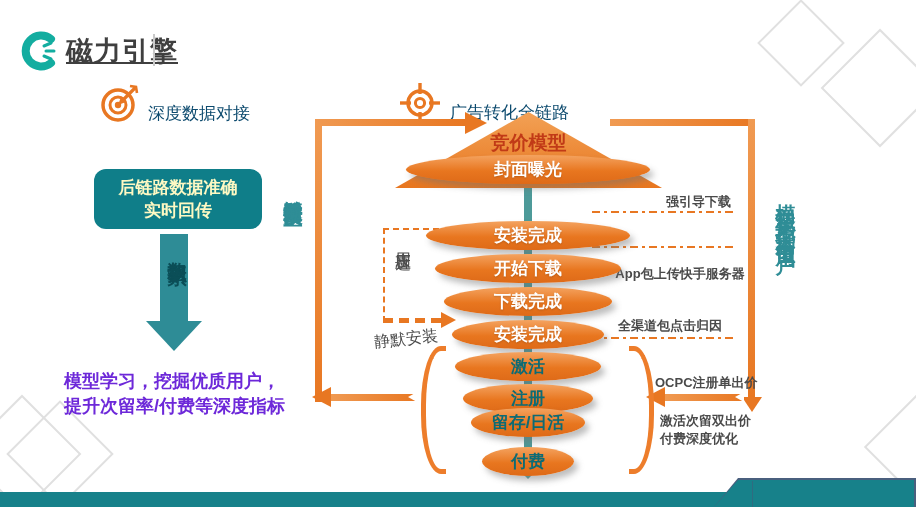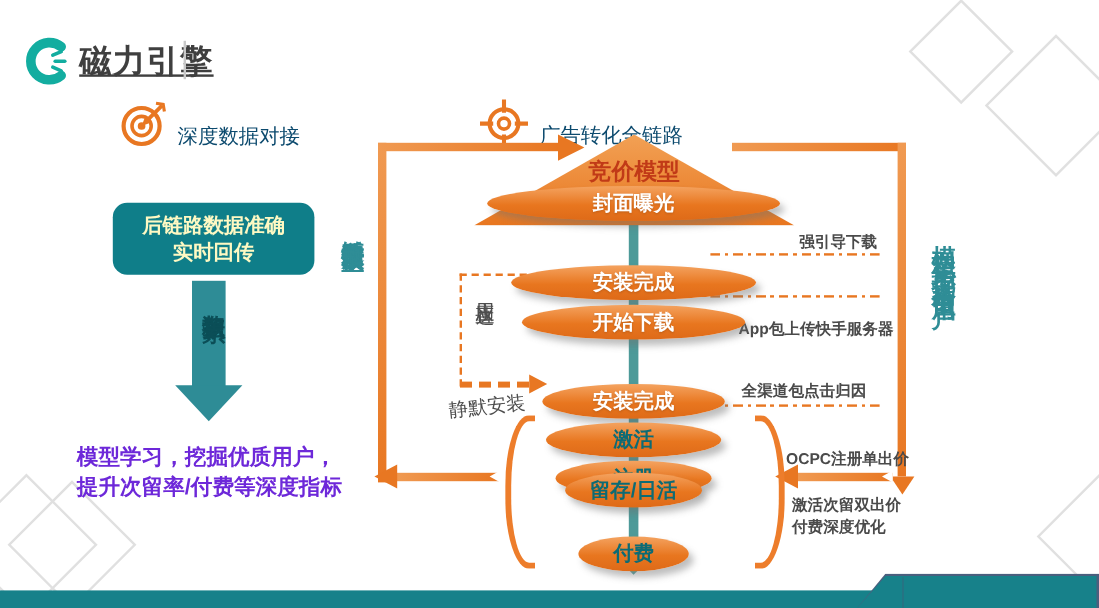--- a/index.html
+++ b/index.html
@@ -160,24 +160,25 @@
   <div class="center-line"></div>
   <div class="center-arrow-shaft"></div>
   <div class="center-arrow-head"></div>
 
   <div class="funnel-top"></div>
   <div class="funnel-top-label">竞价模型</div>
 
   <div class="stage light" style="left:406px;top:155px;width:244px;">封面曝光</div>
   <div class="stage light" style="left:426px;top:221px;width:204px;">安装完成</div>
   <div class="stage light" style="left:435px;top:254px;width:186px;">开始下载</div>
+  <div class="stage light" style="left:444px;top:287px;width:168px;">下载完成</div>
   <div class="stage light" style="left:452px;top:320px;width:152px;">安装完成</div>
   <div class="stage deep" style="left:455px;top:352px;width:146px;">激活</div>
   <div class="stage deep" style="left:463px;top:384px;width:130px;">注册</div>
-  <div class="stage deep" style="left:471px;top:394px;width:114px;">留存/日活</div>
+  <div class="stage deep" style="left:471px;top:408px;width:114px;">留存/日活</div>
   <div class="stage deep" style="left:482px;top:447px;width:92px;">付费</div>
 
   <div class="dash-left"></div>
   <div class="dash-top"></div>
   <div class="dash-arrow-bar"></div>
   <div class="dash-arrow-head"></div>
   <div class="app-direct vtext">应用直达</div>
   <div class="silent">静默安装</div>
 
   <div class="note" style="left:666px;top:193px;">强引导下载</div>

